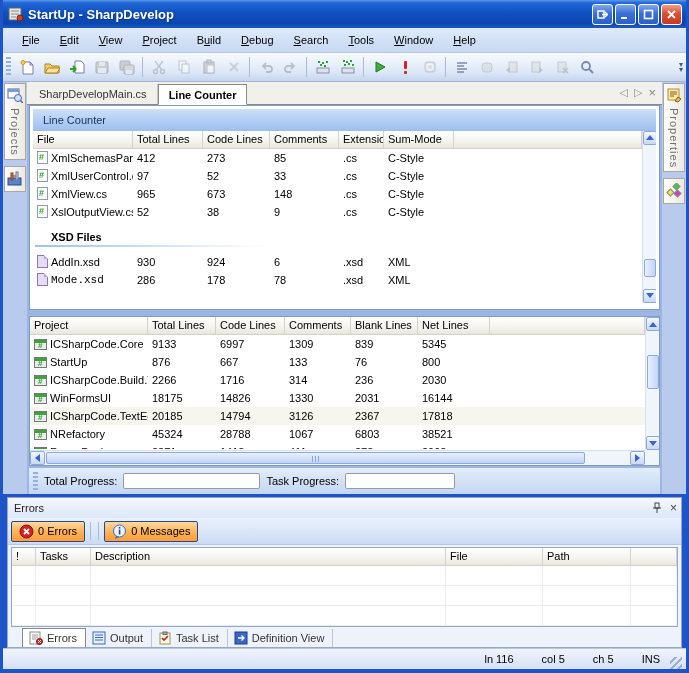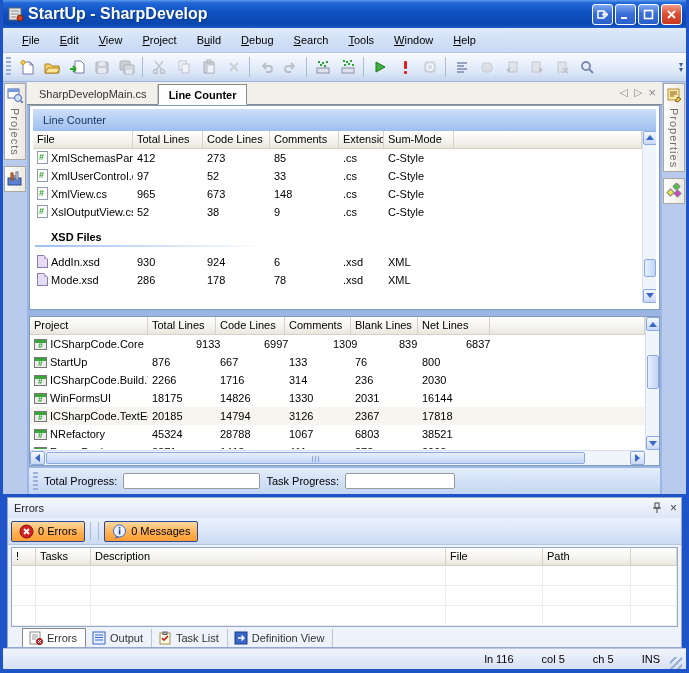--- a/index.html
+++ b/index.html
@@ -5,21 +5,21 @@
   * { margin:0; padding:0; box-sizing:border-box; }
   html,body { width:689px; height:673px; }
   body { font-family:"Liberation Sans", sans-serif; font-size:11px; color:#000; background:#1e54c8; overflow:hidden; }
   .win { position:relative; width:689px; height:673px; background:#1e54c8; }
   .win-inner { position:absolute; left:3px; right:3px; top:0; bottom:4px; display:flex; flex-direction:column; }
 
   
   .titlebar { height:28px; display:flex; align-items:center; padding:0 4px 0 5px;
     background:linear-gradient(180deg,#5a9ae8 0%,#2268d8 10%,#0f50c0 45%,#0a46ae 85%,#1c5cc8 100%); }
   .app-icon { width:16px; height:16px; margin-right:4px; }
-  .title-text { color:#fff; font-weight:bold; font-size:16px; text-shadow:1px 1px 1px #0a3a8a; flex:1; }
+  .title-text { color:#fff; font-weight:bold; font-size:13px; text-shadow:1px 1px 1px #0a3a8a; flex:1; }
   .winbtn { width:21px; height:21px; margin-left:2px; border:1px solid #fff; border-radius:3px;
     background:linear-gradient(180deg,#7fa8ef,#3a6fd8 45%,#2a5ec8); display:flex; align-items:center; justify-content:center; }
   .winbtn.close { background:linear-gradient(180deg,#f0a088,#dd4f33 45%,#c83a1e); }
 
   
   .menubar { height:25px; display:flex; align-items:center; padding-left:10px; gap:2px;
     background:linear-gradient(180deg,#dfeafb,#c6d8f3); border-bottom:1px solid #b4c6e4; }
   .menu-item { padding:3px 9px; cursor:default; }
   .menu-item u { text-decoration:underline; }
 
@@ -537,21 +537,21 @@
                     <span>6</span>
                   </span>
                   <span class="tcell" style="width: 45px;">
                     <span>.xsd</span>
                   </span>
                   <span class="tcell" style="width: 70px;">
                     <span>XML</span>
                   </span>
                 </div>
                 <div class="trow">
-                  <span class="tcell" style="width: 100px;">
+                  <span class="tcell" style="width: 100px; font-family: Liberation Mono, monospace;">
                     <span class="fi fi-xsd"></span>
                     <span>Mode.xsd</span>
                   </span>
                   <span class="tcell" style="width: 70px;">
                     <span>286</span>
                   </span>
                   <span class="tcell" style="width: 67px;">
                     <span>178</span>
                   </span>
                   <span class="tcell" style="width: 69px;">
@@ -583,38 +583,38 @@
                 <div class="thead">
                   <span class="thcell" style="width: 118px;">Project</span>
                   <span class="thcell" style="width: 68px;">Total Lines</span>
                   <span class="thcell" style="width: 69px;">Code Lines</span>
                   <span class="thcell" style="width: 66px;">Comments</span>
                   <span class="thcell" style="width: 67px;">Blank Lines</span>
                   <span class="thcell" style="width: 72px;">Net Lines</span>
                   <span class="thcell" style="flex: 1 1 0%;"></span>
                 </div>
                 <div class="trow">
-                  <span class="tcell" style="width: 118px; justify-content: center;">
+                  <span class="tcell" style="width: 118px;">
                     <span class="fi fi-proj"></span>
                     <span>ICSharpCode.Core</span>
                   </span>
-                  <span class="tcell" style="width: 68px; margin-left: 44px;">
+                  <span class="tcell" style="width: 68px;">
                     <span>9133</span>
                   </span>
                   <span class="tcell" style="width: 69px;">
                     <span>6997</span>
                   </span>
                   <span class="tcell" style="width: 66px;">
                     <span>1309</span>
                   </span>
                   <span class="tcell" style="width: 67px;">
                     <span>839</span>
                   </span>
                   <span class="tcell" style="width: 72px;">
-                    <span>6837</span>
+                    <span>5345</span>
                   </span>
                 </div>
                 <div class="trow">
                   <span class="tcell" style="width: 118px;">
                     <span class="fi fi-proj"></span>
                     <span>StartUp</span>
                   </span>
                   <span class="tcell" style="width: 68px;">
                     <span>876</span>
                   </span>

